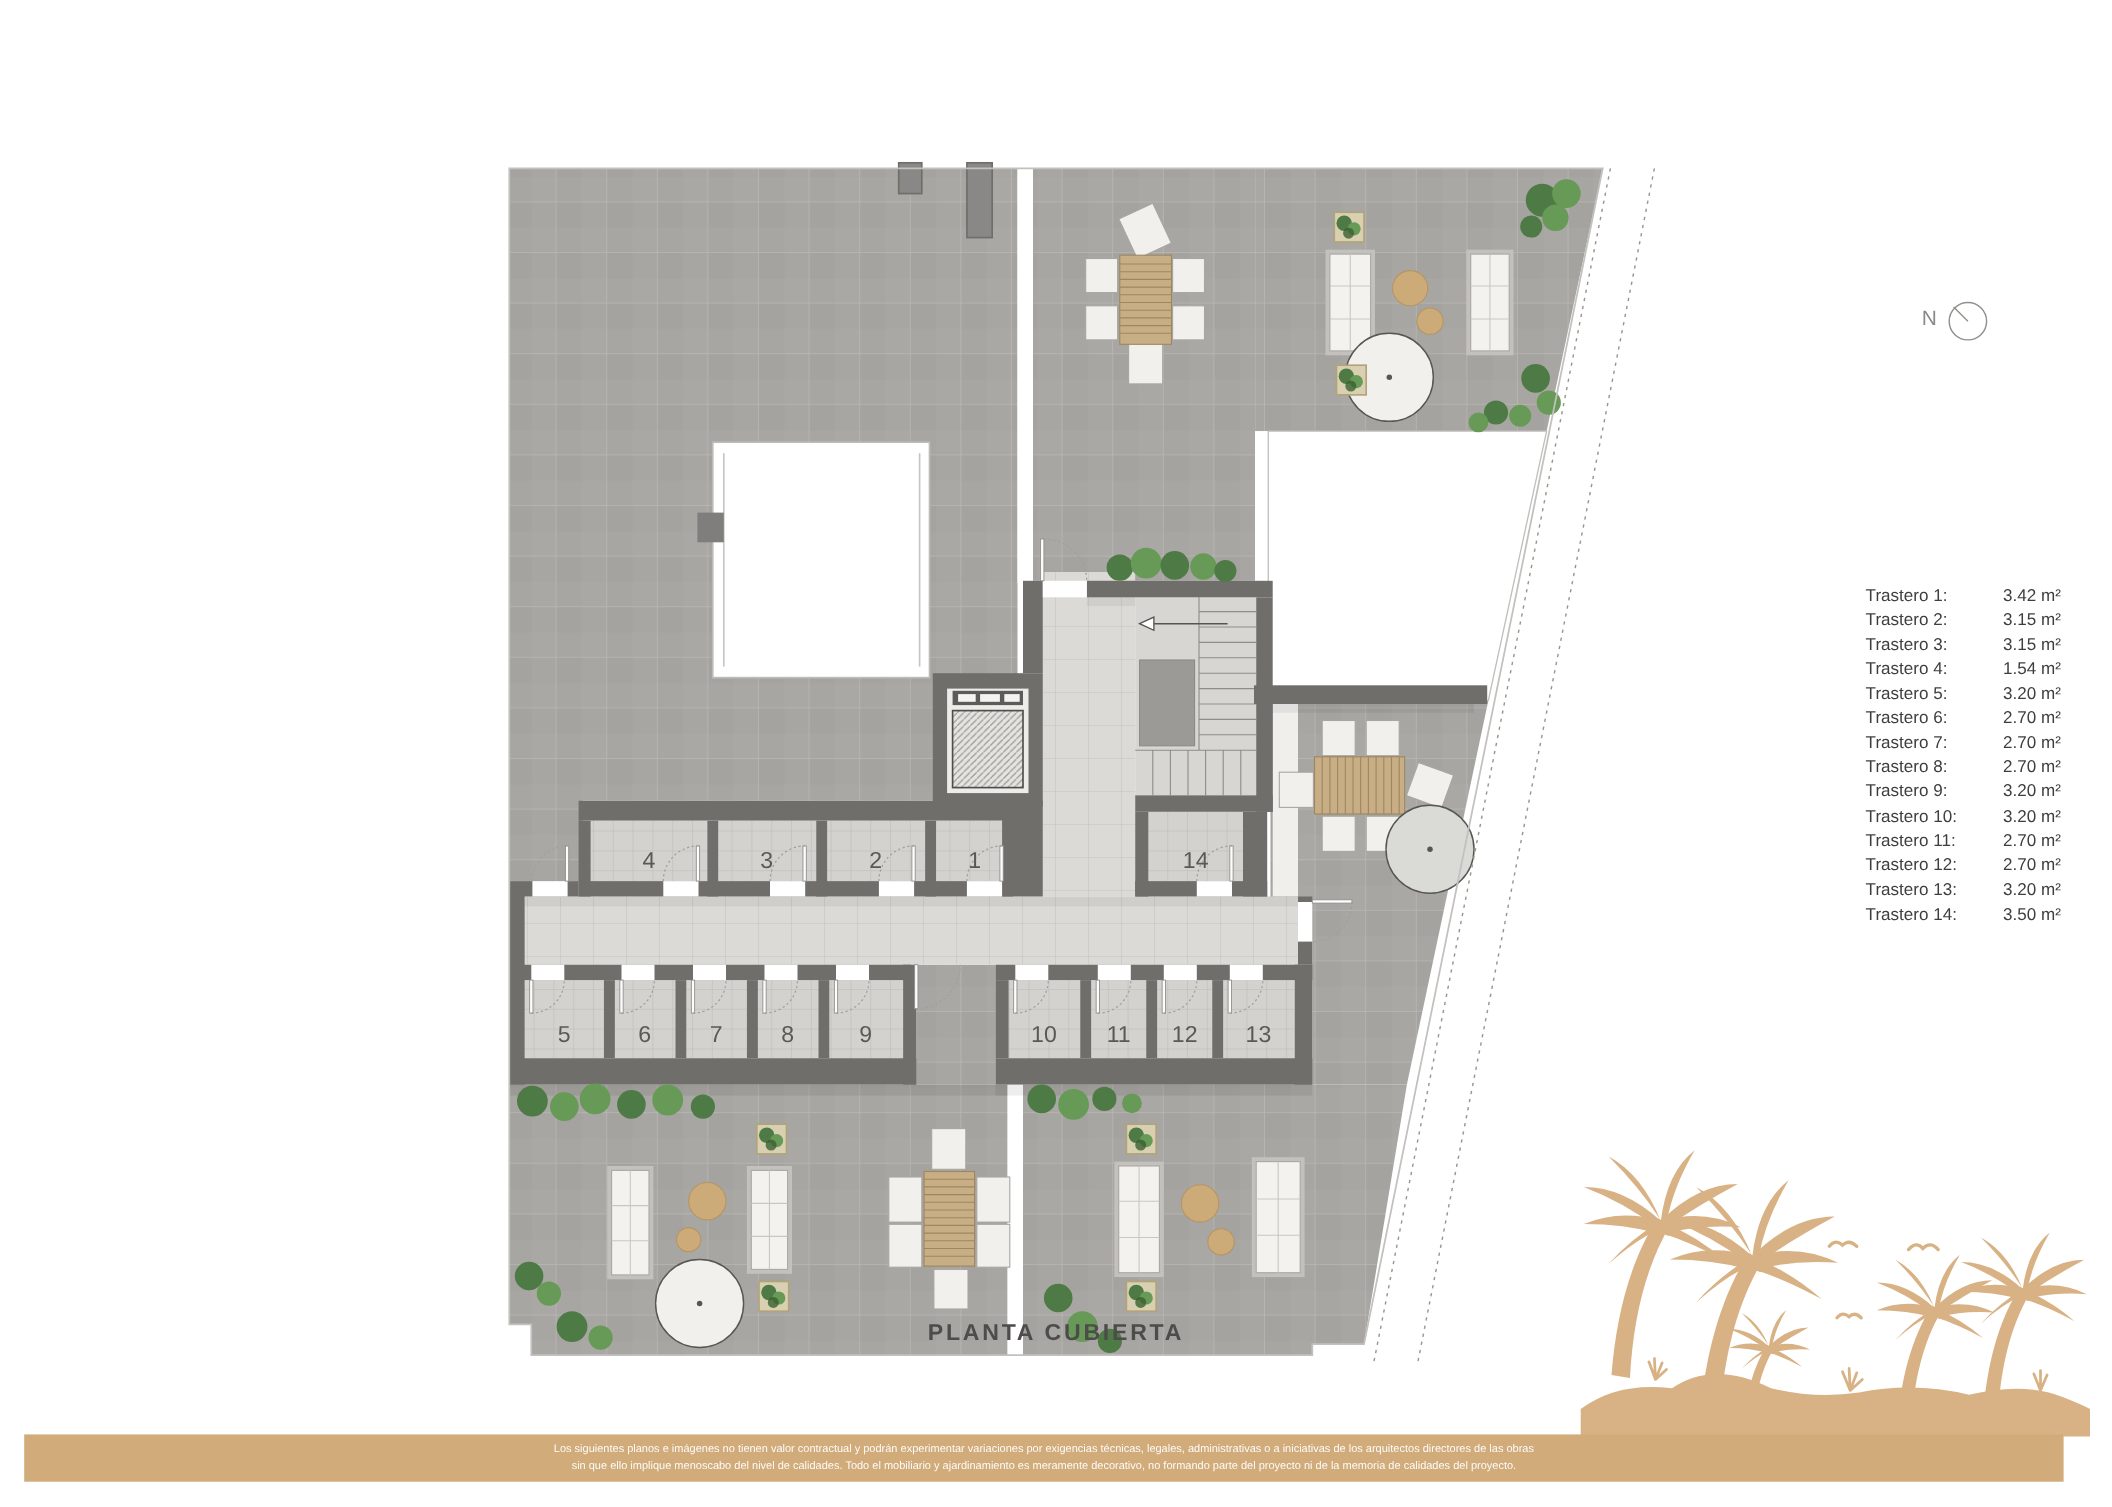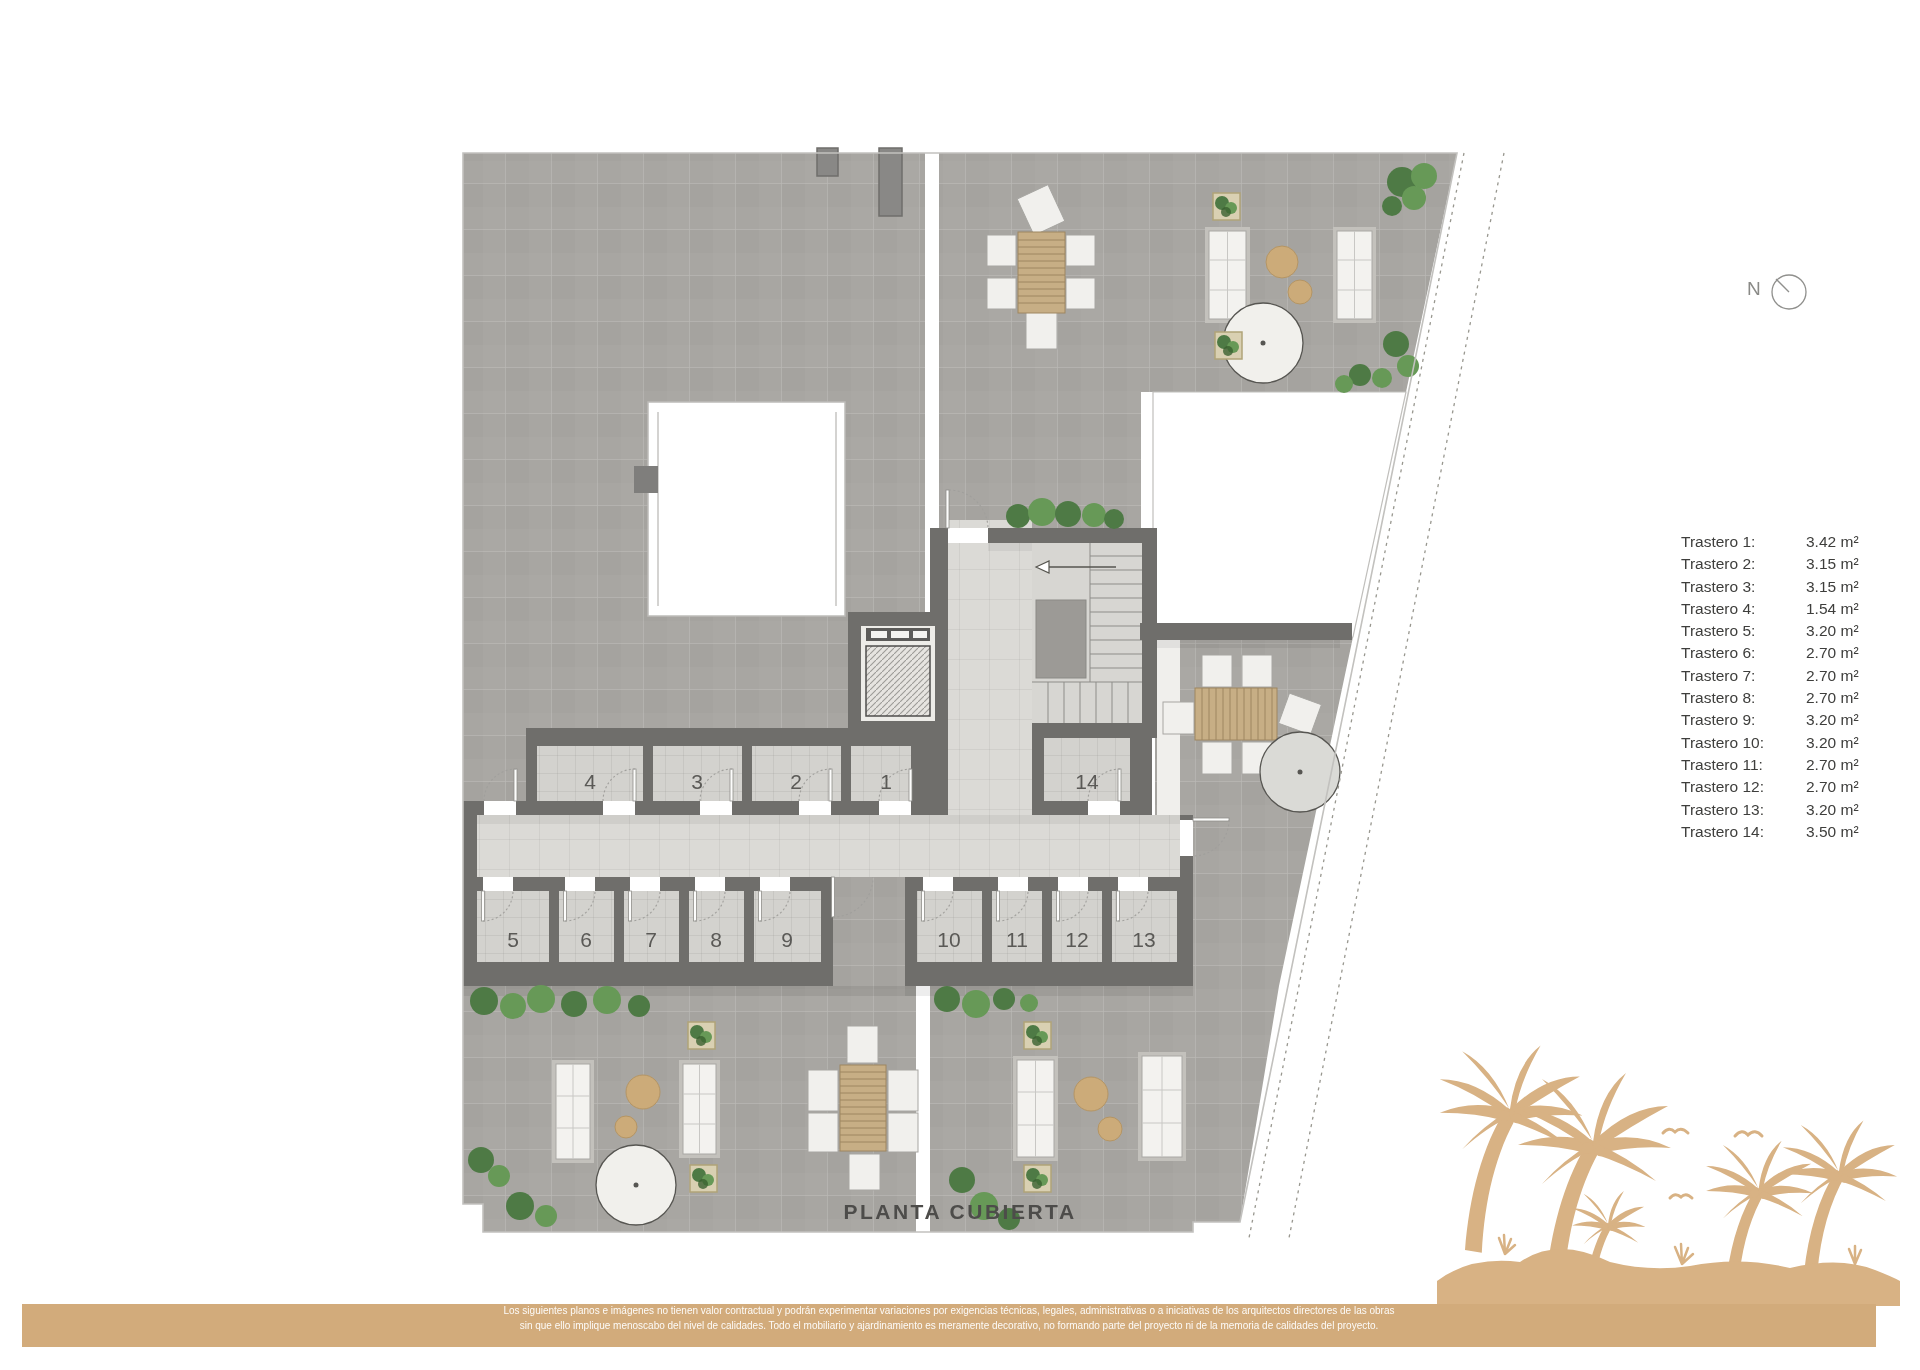--- a/index.html
+++ b/index.html
@@ -1,26 +1,26 @@
 <!DOCTYPE html>
 <html><head>
 <meta charset="utf-8">
 <style>
   html,body{margin:0;padding:0;background:#ffffff;}
   .canvas{position:relative;width:1920px;height:1370px;background:#ffffff;overflow:hidden;
           font-family:"Liberation Sans",sans-serif;}
   .plan-svg{position:absolute;left:0;top:0;}
   .legend{position:absolute;left:1681px;top:531px;font-size:15.5px;color:#3e3e3c;line-height:22.3px;}
   .legend-row{display:flex;white-space:nowrap;}
-  .legend-label{width:125px;}
+  .legend-label{width:125px;margin-left:15px;}
   .legend-value{}
   .page-title{position:absolute;top:1200px;left:0;width:1920px;text-align:center;
               font-size:21px;font-weight:bold;letter-spacing:2.5px;color:#4d4c4a;}
   .footer-bar{position:absolute;left:22px;top:1304px;width:1854px;height:43px;background:#d2ab7b;
-              display:flex;flex-direction:column;justify-content:flex-start;text-align:center;
+              display:flex;flex-direction:column;justify-content:center;text-align:center;
               color:rgba(255,255,255,0.95);font-size:10px;line-height:14.5px;}
   .room-num{font-family:"Liberation Sans",sans-serif;font-size:21px;fill:#5a5956;}
   .compass-n{font-family:"Liberation Sans",sans-serif;font-size:19px;fill:#8a8a87;}
 </style>
 </head>
 <body>
 
 <div class="canvas">
 
 <svg class="plan-svg" width="1920" height="1370" viewBox="0 0 1920 1370">

